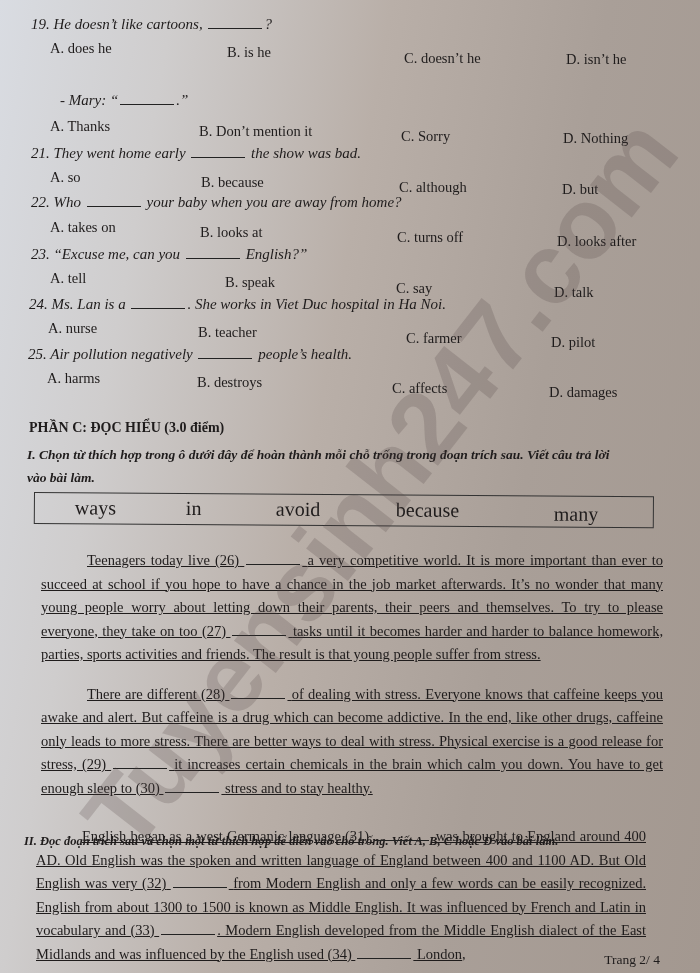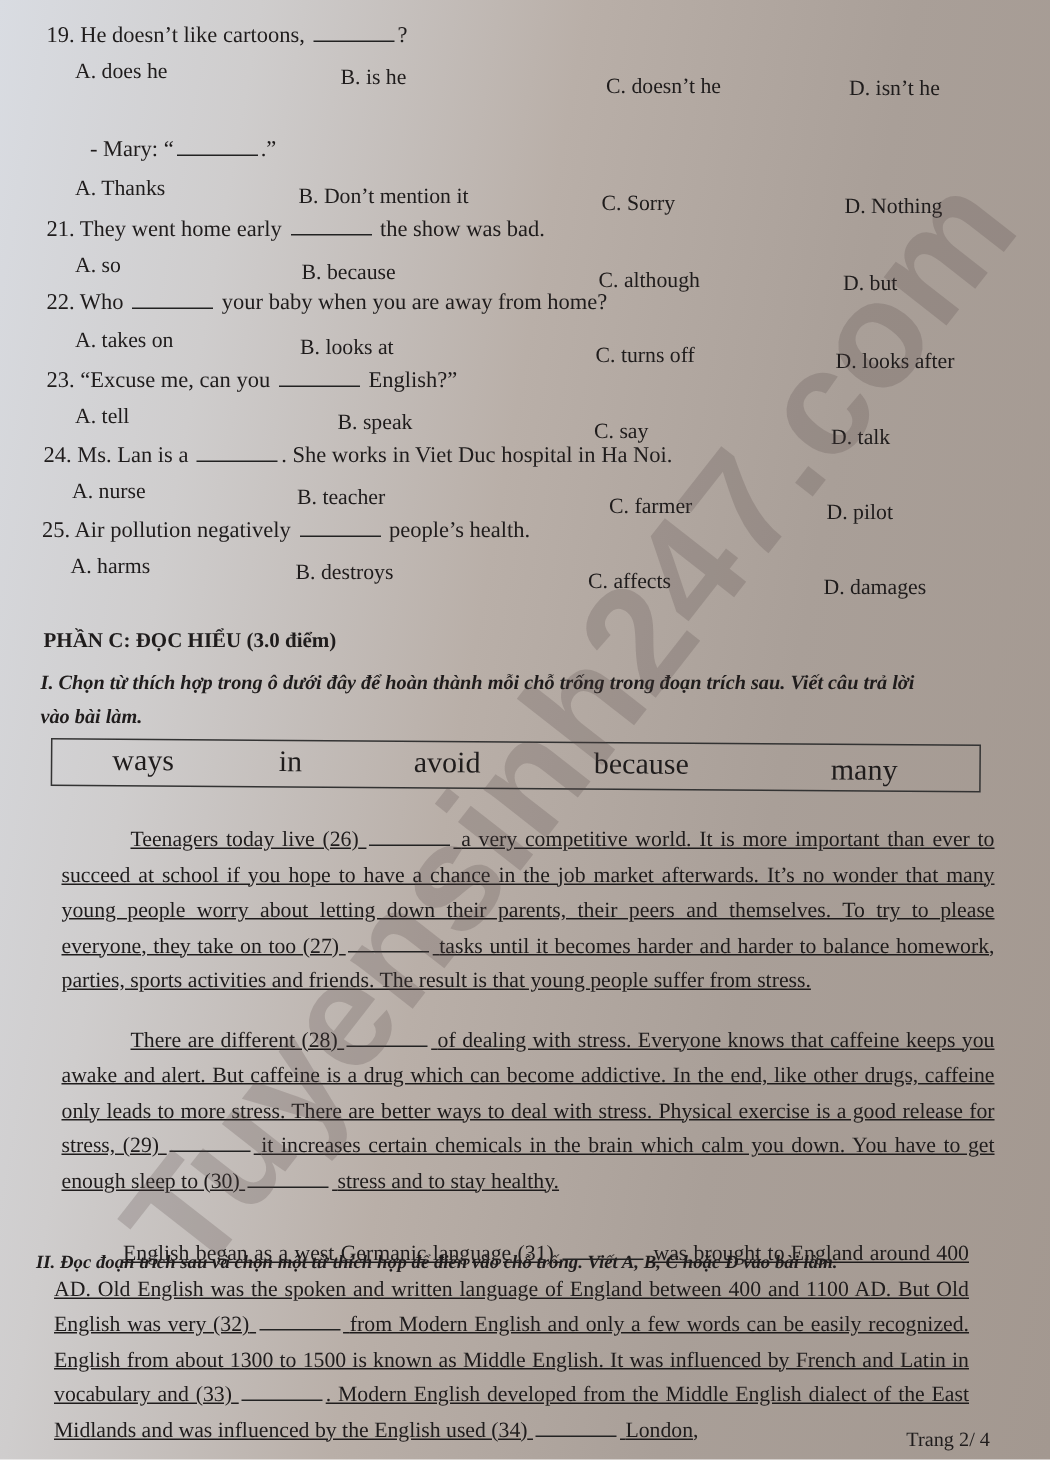--- a/index.html
+++ b/index.html
@@ -3,21 +3,21 @@
   <meta charset="utf-8">
   <style>
     html, body { margin: 0; padding: 0; }
     body {
       width: 700px; height: 973px; overflow: hidden; position: relative;
       background: linear-gradient(100deg, #d9dce2 0%, #cfcdcd 20%, #b9afa8 45%, #a99f98 70%, #a39890 100%);
       font-family: "Liberation Serif", serif;
       color: #1f1c1c;
     }
     .page { position: absolute; inset: 0; }
-    .q { position: absolute; font-size: 15px; white-space: nowrap; }
+    .q { position: absolute; font-size: 15px; white-space: nowrap; font-style: italic; }
     .opt { position: absolute; font-size: 14.5px; white-space: nowrap; }
     .blank { display: inline-block; border-bottom: 1px solid #222; width: 54px; height: 1px; margin: 0 2px; vertical-align: baseline; }
     .h1 { position: absolute; left: 29px; top: 420px; font-size: 14px; font-weight: bold; }
     .instr { position: absolute; font-style: italic; font-weight: bold; font-size: 13.5px; }
     .wordbox {
       position: absolute; left: 34px; top: 492px; width: 618px; height: 30px;
       border: 1.5px solid #333; transform: rotate(0.4deg); transform-origin: left top;
     }
     .wordbox span { position: absolute; top: 3px; font-size: 20px; }
     .para { position: absolute; font-size: 14.5px; line-height: 23.5px; text-align: justify; }

